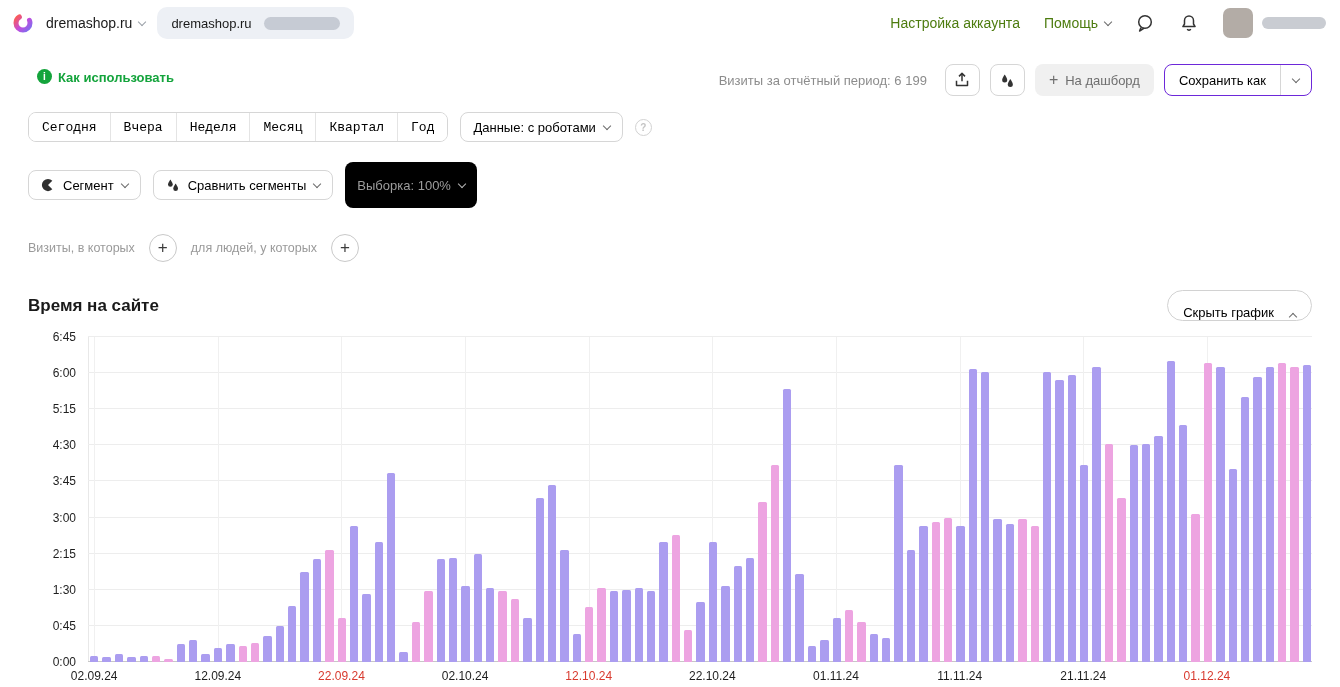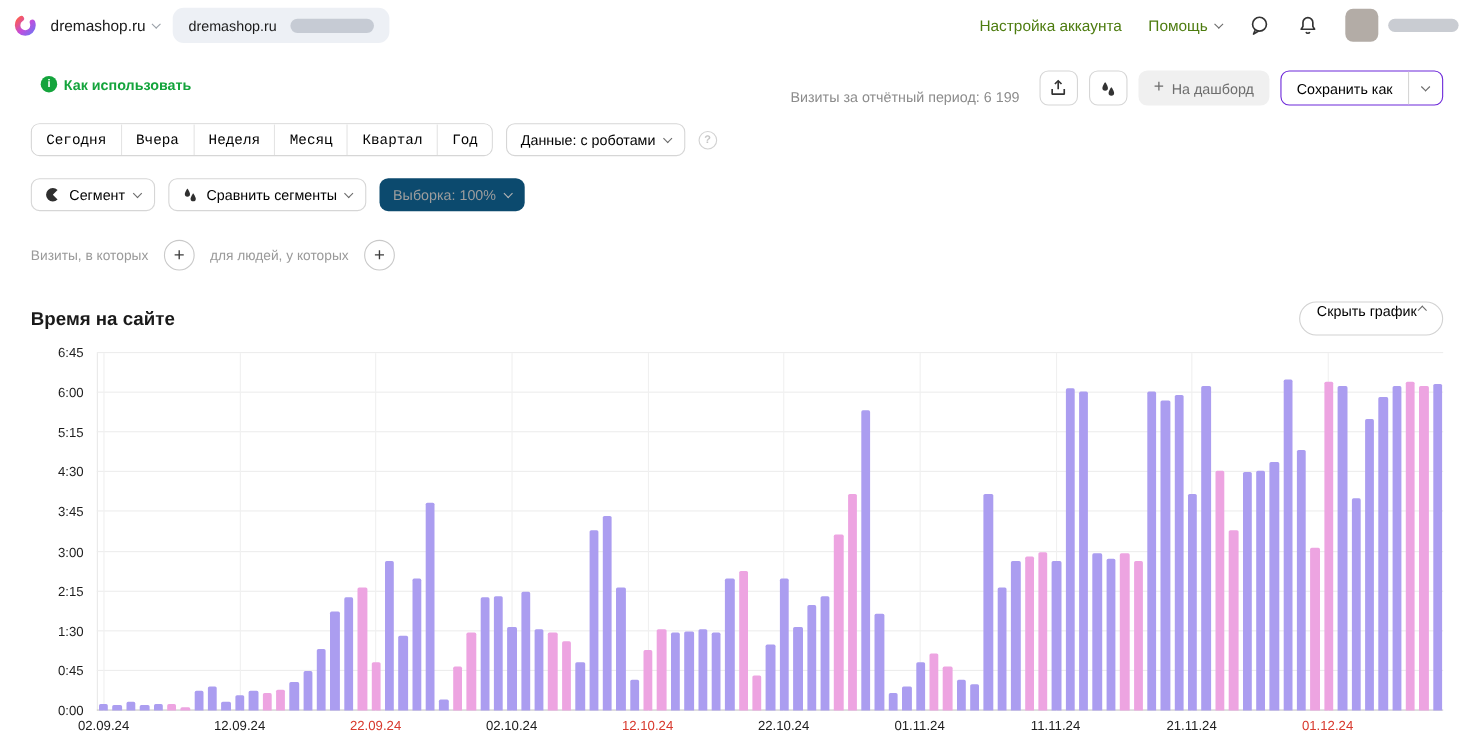--- a/index.html
+++ b/index.html
@@ -30,48 +30,48 @@
   .chev.up { transform:rotate(-135deg); margin-top:4px; }
 
   
   .main { padding:0 28px; }
 
   .page-header { display:flex; align-items:center; margin-top:18px; }
   .page-title { font-size:26px; font-weight:500; margin:0; letter-spacing:-0.3px; }
   .info-icon { width:15px; height:15px; border-radius:50%; background:#14a43c; color:#fff; display:flex; align-items:center; justify-content:center; margin:0 6px 0 9px; align-self:flex-start; margin-top:5px; flex:none; }
   .info-icon::before { content:"i"; font-size:10px; font-weight:700; }
   .green-link { color:#14a43c; font-size:13px; font-weight:700; text-decoration:none; cursor:pointer; align-self:flex-start; margin-top:6px; }
-  .header-right { margin-left:auto; display:flex; align-items:flex-end; gap:10px; }
+  .header-right { margin-left:auto; display:flex; align-items:center; gap:10px; }
   .visits-note { color:#8c8c8c; font-size:13px; margin-right:8px; white-space:nowrap; }
   .icon-btn { width:35px; height:32px; border:1px solid #d6d6d6; border-radius:8px; background:#fff; display:flex; align-items:center; justify-content:center; cursor:pointer; }
   .dashboard-btn { height:32px; padding:0 14px; background:#f0f0f0; border:none; border-radius:8px; color:#6e6e6e; font-size:13px; font-family:inherit; display:flex; align-items:center; gap:7px; cursor:pointer; }
   .plus-glyph::before { content:"+"; font-size:16px; line-height:1; color:#6e6e6e; }
   .split { display:flex; border:1px solid #6d28d9; border-radius:8px; overflow:hidden; height:32px; background:#fff; align-items:stretch; }
   .split-main { border:none; background:none; padding:0 14px; font-size:13px; font-family:inherit; cursor:pointer; }
   .split-chev { width:31px; border:none; border-left:1px solid #d6d6d6; background:none; display:flex; align-items:center; justify-content:center; cursor:pointer; }
 
   .controls-row { margin-top:16px; display:flex; align-items:center; gap:12px; }
   .preset-group { display:flex; border:1px solid #d6d6d6; border-radius:8px; height:30px; overflow:hidden; background:#fff; }
   .preset { border:none; background:#fff; border-left:1px solid #e4e4e4; padding:0 13px; font-size:13px; font-family:Liberation Mono, monospace; cursor:pointer; }
   .preset:first-child { border-left:none; }
   .ctrl-btn { height:30px; border:1px solid #d6d6d6; border-radius:8px; background:#fff; padding:0 12px; display:flex; align-items:center; gap:8px; font-size:13px; font-family:inherit; cursor:pointer; }
   .q-circle { width:17px; height:17px; border:1.5px solid #d2d2d2; border-radius:50%; color:#c4c4c4; display:flex; align-items:center; justify-content:center; flex:none; cursor:pointer; background:#fff; }
   .q-circle::before { content:"?"; font-size:10px; font-weight:700; }
 
   .segment-row { margin-top:20px; display:flex; align-items:center; gap:12px; }
-  .sample-pill { height:30px; background:#0c4a6e; border:none; border-radius:8px; color:#9d9d9d; padding:0 12px; display:flex; align-items:center; gap:8px; font-size:13px; font-family:inherit; cursor:default; }
+  .sample-pill { height:46px; background:#000000; border:none; border-radius:8px; color:#9d9d9d; padding:0 12px; display:flex; align-items:center; gap:8px; font-size:13px; font-family:inherit; cursor:default; }
   .sample-pill .chev { border-color:#b5b5b5; }
 
   .filter-row { margin-top:26px; display:flex; align-items:center; gap:10px; color:#9a9a9a; font-size:12.5px; }
   .plus-btn { width:28px; height:28px; border:1px solid #c9c9c9; border-radius:50%; background:#fff; cursor:pointer; display:flex; align-items:center; justify-content:center; color:#3c3c3c; margin:0 4px; }
   .plus-btn::before { content:"+"; font-size:17px; line-height:1; margin-top:-1px; }
 
   .chart-header { margin-top:28px; display:flex; align-items:center; justify-content:space-between; }
   .chart-title { font-size:17px; font-weight:700; margin:0; }
-  .hide-btn { height:31px; border:1px solid #d2d2d2; border-radius:16px; background:#fff; padding:0 15px; font-size:13px; font-family:inherit; display:flex; align-items:flex-start; gap:2px; cursor:pointer; }
+  .hide-btn { height:31px; border:1px solid #d2d2d2; border-radius:16px; background:#fff; padding:0 15px; font-size:13px; font-family:inherit; display:flex; align-items:flex-end; gap:16px; cursor:pointer; }
 
   
   .chart-wrap { margin-top:16px; }
   .chart-body { display:flex; }
   .y-axis { width:60px; position:relative; height:325px; flex:none; }
   .y-label { position:absolute; right:12px; transform:translateY(50%); font-size:12px; color:#1e1e1e; }
   .plot-area { flex:1; position:relative; height:325px; }
   .gridline { position:absolute; left:0; right:0; height:1px; background:#ededed; }
   .gridline.baseline { background:#c7c7c7; }
   .vgridline { position:absolute; top:0; bottom:0; width:1px; background:#f0f0f0; }

